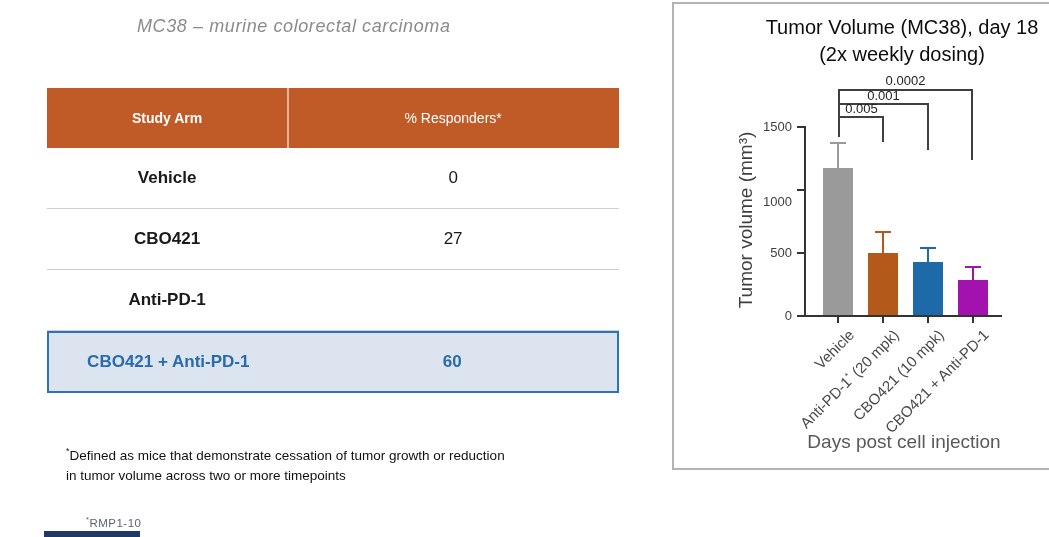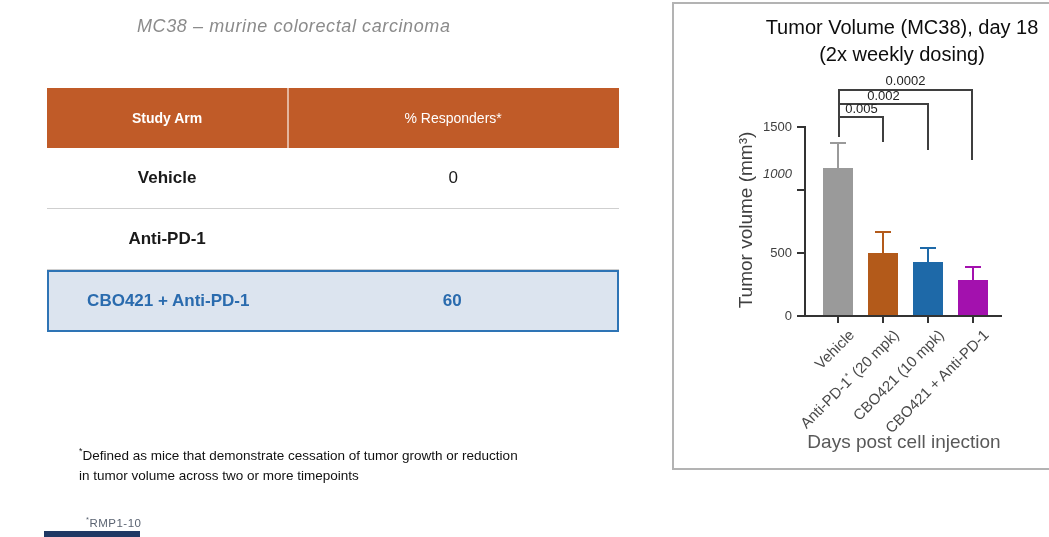--- a/index.html
+++ b/index.html
@@ -27,21 +27,21 @@
     display:grid;grid-template-columns:42% 58%;height:60px;align-items:center;
     text-align:center;background:#fff;border-bottom:1px solid #cfcfcf;
   }
   .trow .td.arm{font-weight:bold;font-size:17px;}
   .trow .td.val{font-size:17px;}
   .trow.highlight{
     background:#DCE4EF;border:2px solid #2E74B5;height:58px;
   }
   .trow.highlight .td{color:#2A6BAE;font-weight:bold;}
   .footnote{
-    position:absolute;left:35px;top:441px;width:448px;font-size:13.5px;
+    position:absolute;left:22px;top:441px;width:448px;font-size:13.5px;
     line-height:20px;color:#111;
   }
   .footnote sup,.ref-note sup{font-size:.65em;}
   .ref-note{
     position:absolute;left:42px;top:515px;font-size:11.5px;color:#5B6472;
     letter-spacing:.5px;
   }
   .footer-accent{
     position:absolute;left:0;bottom:0;width:96px;height:6px;background:#1F3864;
   }
@@ -93,20 +93,24 @@
     <div class="thead">
       <div class="th arm">Study Arm</div>
       <div class="th resp">% Responders*</div>
       <div class="th-divider"></div>
     </div>
     <div class="trow">
       <div class="td arm">Vehicle</div>
       <div class="td val">0</div>
     </div>
     <div class="trow">
+      <div class="td arm">CBO421</div>
+      <div class="td val">27</div>
+    </div>
+    <div class="trow">
       <div class="td arm">Anti-PD-1</div>
     </div>
     <div class="trow highlight">
       <div class="td arm">CBO421 + Anti-PD-1</div>
       <div class="td val">60</div>
     </div>
   </div>
 
   <div class="footnote"><sup>*</sup><span>Defined as mice that demonstrate cessation of tumor growth or reduction in tumor volume across two or more timepoints</span></div>
 
@@ -121,34 +125,34 @@
     </div>
 
     <div class="sline" style="left:164px;top:85px;width:2px;height:48px"></div>
     <div class="sline" style="left:164px;top:112px;width:46px;height:2px"></div>
     <div class="sline" style="left:208px;top:112px;width:2px;height:26px"></div>
     <div class="sline" style="left:164px;top:99px;width:91px;height:2px"></div>
     <div class="sline" style="left:253px;top:99px;width:2px;height:47px"></div>
     <div class="sline" style="left:164px;top:85px;width:135px;height:2px"></div>
     <div class="sline" style="left:297px;top:85px;width:2px;height:71px"></div>
     <div class="plabel" style="left:150px;top:98px;width:75px">0.005</div>
-    <div class="plabel" style="left:172px;top:85px;width:75px">0.002</div>
+    <div class="plabel" style="left:172px;top:85px;width:75px">0.001</div>
     <div class="plabel" style="left:194px;top:70px;width:75px">0.0002</div>
 
     <div class="axis" style="left:130px;top:122px;width:2px;height:191px"></div>
     <div class="axis" style="left:128px;top:311px;width:200px;height:2px"></div>
 
     <div class="ylabel">Tumor volume (mm³)</div>
     <div class="xaxis-title">Days post cell injection</div>
   <div style="position: absolute; left: 123px; top: 311px; width: 7px; height: 2px; background: rgb(51, 51, 51);"></div>
       <div class="ytick-label" style="position: absolute; left: 74px; top: 302px;">0</div>
       <div style="position: absolute; left: 123px; top: 248px; width: 7px; height: 2px; background: rgb(51, 51, 51);"></div>
       <div class="ytick-label" style="position: absolute; left: 74px; top: 239px;">500</div>
       <div style="position: absolute; left: 123px; top: 185px; width: 7px; height: 2px; background: rgb(51, 51, 51);"></div>
-      <div class="ytick-label" style="position: absolute; left: 74px; top: 160px; font-style: italic;">1000</div>
+      <div class="ytick-label" style="position: absolute; left: 74px; top: 188px;">1000</div>
       <div style="position: absolute; left: 123px; top: 122px; width: 7px; height: 2px; background: rgb(51, 51, 51);"></div>
       <div class="ytick-label" style="position: absolute; left: 74px; top: 113px;">1500</div>
       <div class="err" style="position: absolute; left: 163px; top: 138px; width: 2px; height: 173px; background: rgb(154, 154, 154);"></div>
       <div class="err" style="position: absolute; left: 156px; top: 138px; width: 16px; height: 2px; background: rgb(154, 154, 154);"></div>
       <div class="bar" style="position: absolute; left: 149px; top: 164px; width: 30px; height: 147px; background: rgb(154, 154, 154);"></div>
       <div style="position: absolute; left: 163px; top: 313px; width: 2px; height: 6px; background: rgb(51, 51, 51);"></div>
       <div class="xanchor" style="position: absolute; left: 171px; top: 322px;">
         <span class="xlabel"><span>Vehicle</span></span>
       </div>
       <div class="err" style="position: absolute; left: 208px; top: 227px; width: 2px; height: 84px; background: rgb(179, 90, 26);"></div>

